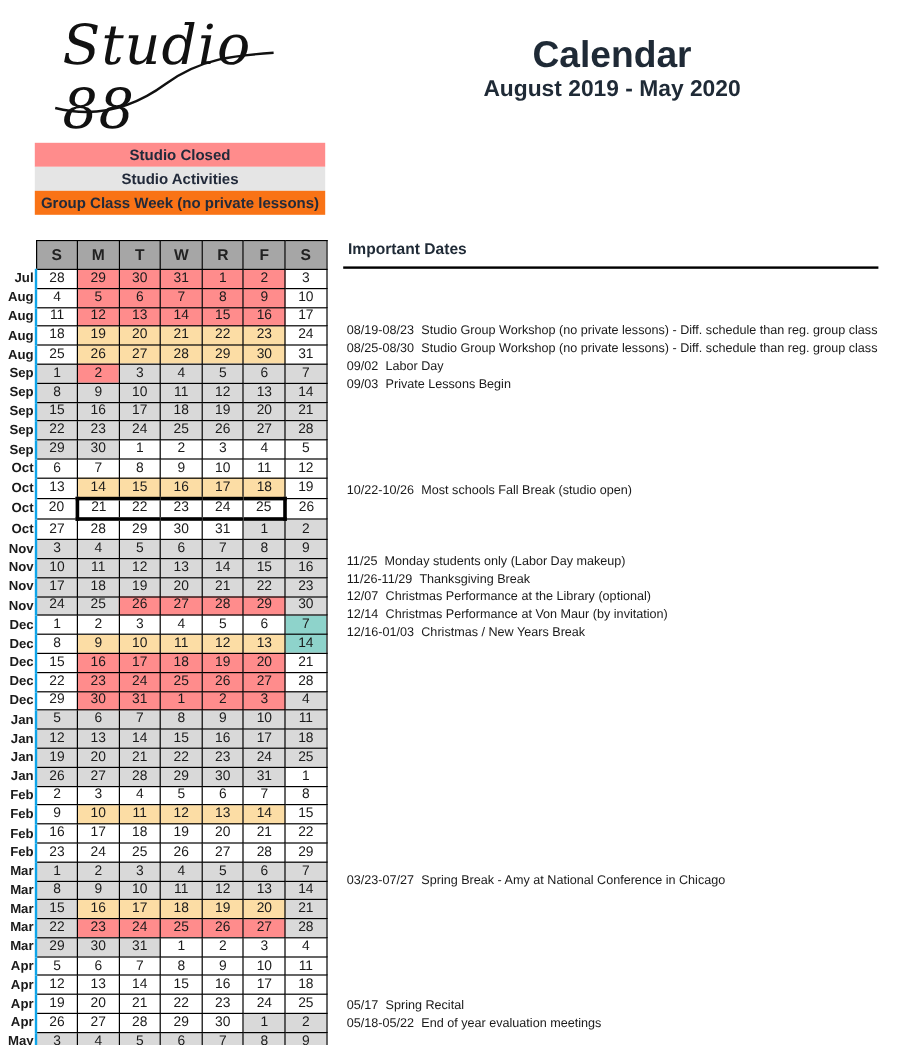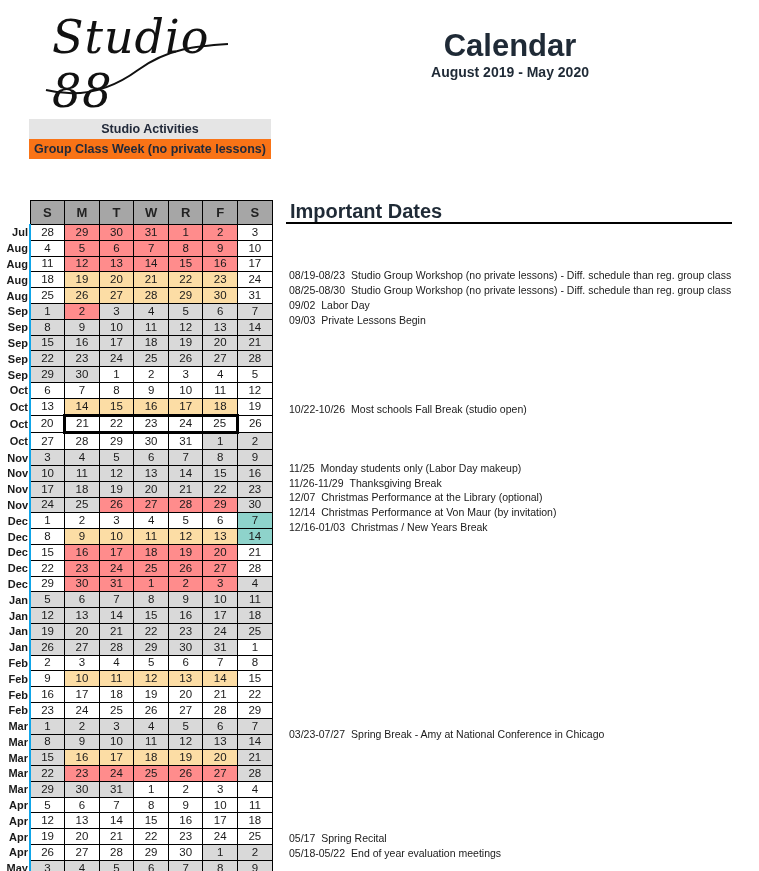--- a/index.html
+++ b/index.html
@@ -3,56 +3,57 @@
 <meta charset="utf-8">
 <style>
   html, body { margin:0; padding:0; background:#fff; }
   body { width:759px; height:871px; position:relative; overflow:hidden;
          font-family:"Liberation Sans", "DejaVu Sans", sans-serif; color:#1a1a1a; }
   .logo { position:absolute; left:38px; top:6px; width:240px; height:96px; }
   .logo-text { position:absolute; left:14px; top:4px; font-family:"DejaVu Serif", serif;
                font-style:italic; font-size:46px; letter-spacing:1px; color:#111; }
   .title { position:absolute; left:380px; width:260px; text-align:center; font-weight:bold; color:#1f2a36; }
   .title.main { top:28px; font-size:31px; }
-  .title.sub { top:64px; font-size:14px; }
+  .title.sub { top:64px; font-size:19px; }
   .legend { position:absolute; left:29px; top:119px; width:242px; }
   .legend div { height:20px; line-height:20px; text-align:center; font-weight:bold;
                 font-size:12.5px; color:#222a3a; }
   table.cal { position:absolute; left:0px; top:200px; border-collapse:collapse; }
   table.cal td, table.cal th { padding:0; text-align:center; font-size:11.5px; }
   table.cal th.day { width:33.6px; height:23px; background:#a6a6a6; border:1px solid #000;
                      font-weight:bold; font-size:13px; color:#222; }
   table.cal th.corner { width:28px; border:none; background:none; }
   table.cal td.mon { width:28px; height:14.8px; text-align:right; font-weight:bold;
                      font-size:11px; padding-right:1px; border-right:2px solid #0ea5e9; }
   table.cal td.d { height:14.8px; border:1px solid #000; line-height:13px; }
   td.w { background:#fff; } td.g { background:#d9d9d9; }
   td.c { background:#ff8c8c; } td.t { background:#8ed3cb; } td.p { background:#fcdda5; }
   td.bx { border-top:3px solid #000 !important; border-bottom:3px solid #000 !important; }
   td.bxl { border-left:3px solid #000 !important; }
   td.bxr { border-right:3px solid #000 !important; }
-  .imp-title { position:absolute; left:290px; top:200px; font-size:20px; font-weight:bold; color:#1f2a36; }
+  .imp-title { position:absolute; left:290px; top:200px; font-size:13px; font-weight:bold; color:#1f2a36; }
   .imp-rule { position:absolute; left:286px; top:222px; width:446px; height:2px; background:#000; }
   .ev { position:absolute; left:289px; font-size:10.5px; color:#1a1a1a; white-space:nowrap; height:15px; line-height:15px; }
   .ev .dt { margin-right:6px; }
 </style>
 </head>
 <body>
 
 <div class="logo">
   <svg width="240" height="96" viewBox="0 0 240 96" style="position:absolute;left:0;top:0">
     <path d="M8 84 C 40 92, 70 86, 100 64 C 130 42, 160 40, 190 38" stroke="#111" stroke-width="2" fill="none"></path>
   </svg>
   <span class="logo-text">Studio 88</span>
 </div>
 
 <div class="title main">Calendar</div>
 <div class="title sub">August 2019 - May 2020</div>
 
 <div class="legend">
+  <div style="background:#ff8c8c">Studio Closed</div>
   <div style="background:#e5e5e5">Studio Activities</div>
   <div style="background:#f97316">Group Class Week (no private lessons)</div>
 </div>
 
 <table class="cal">
   <thead>
     <tr>
       <th class="corner"></th>
       <th class="day">S</th>
       <th class="day">M</th>

